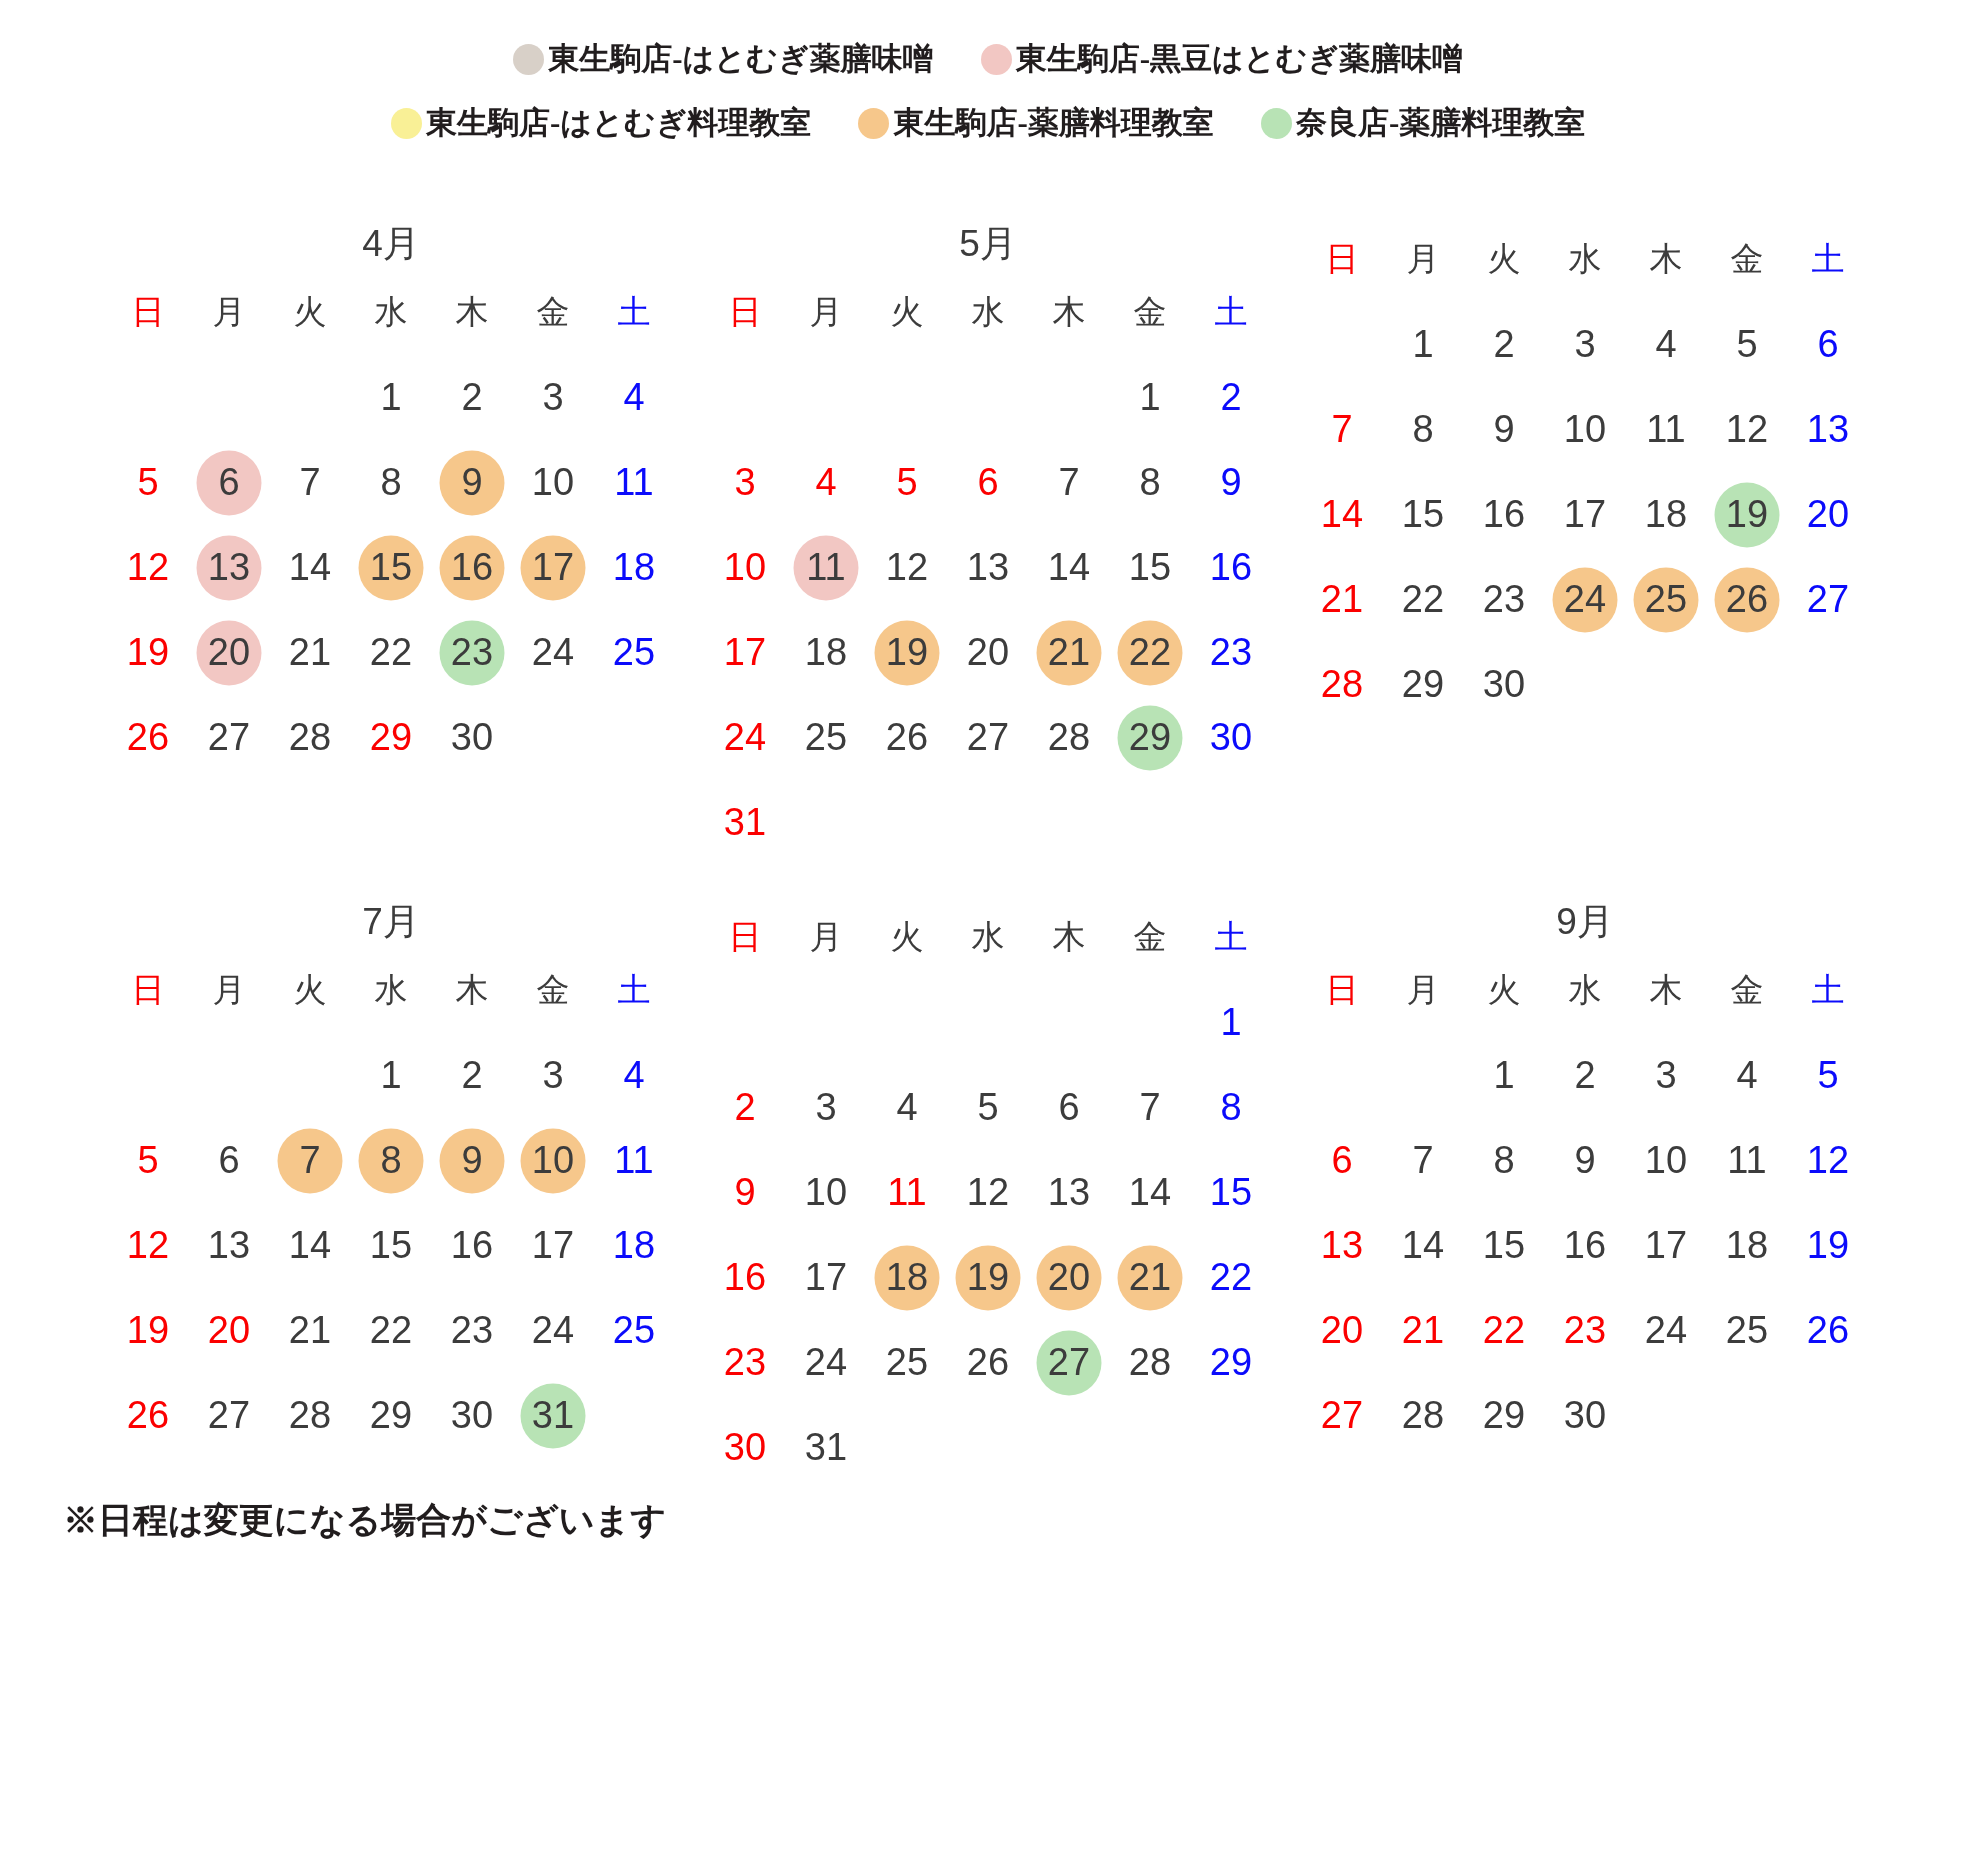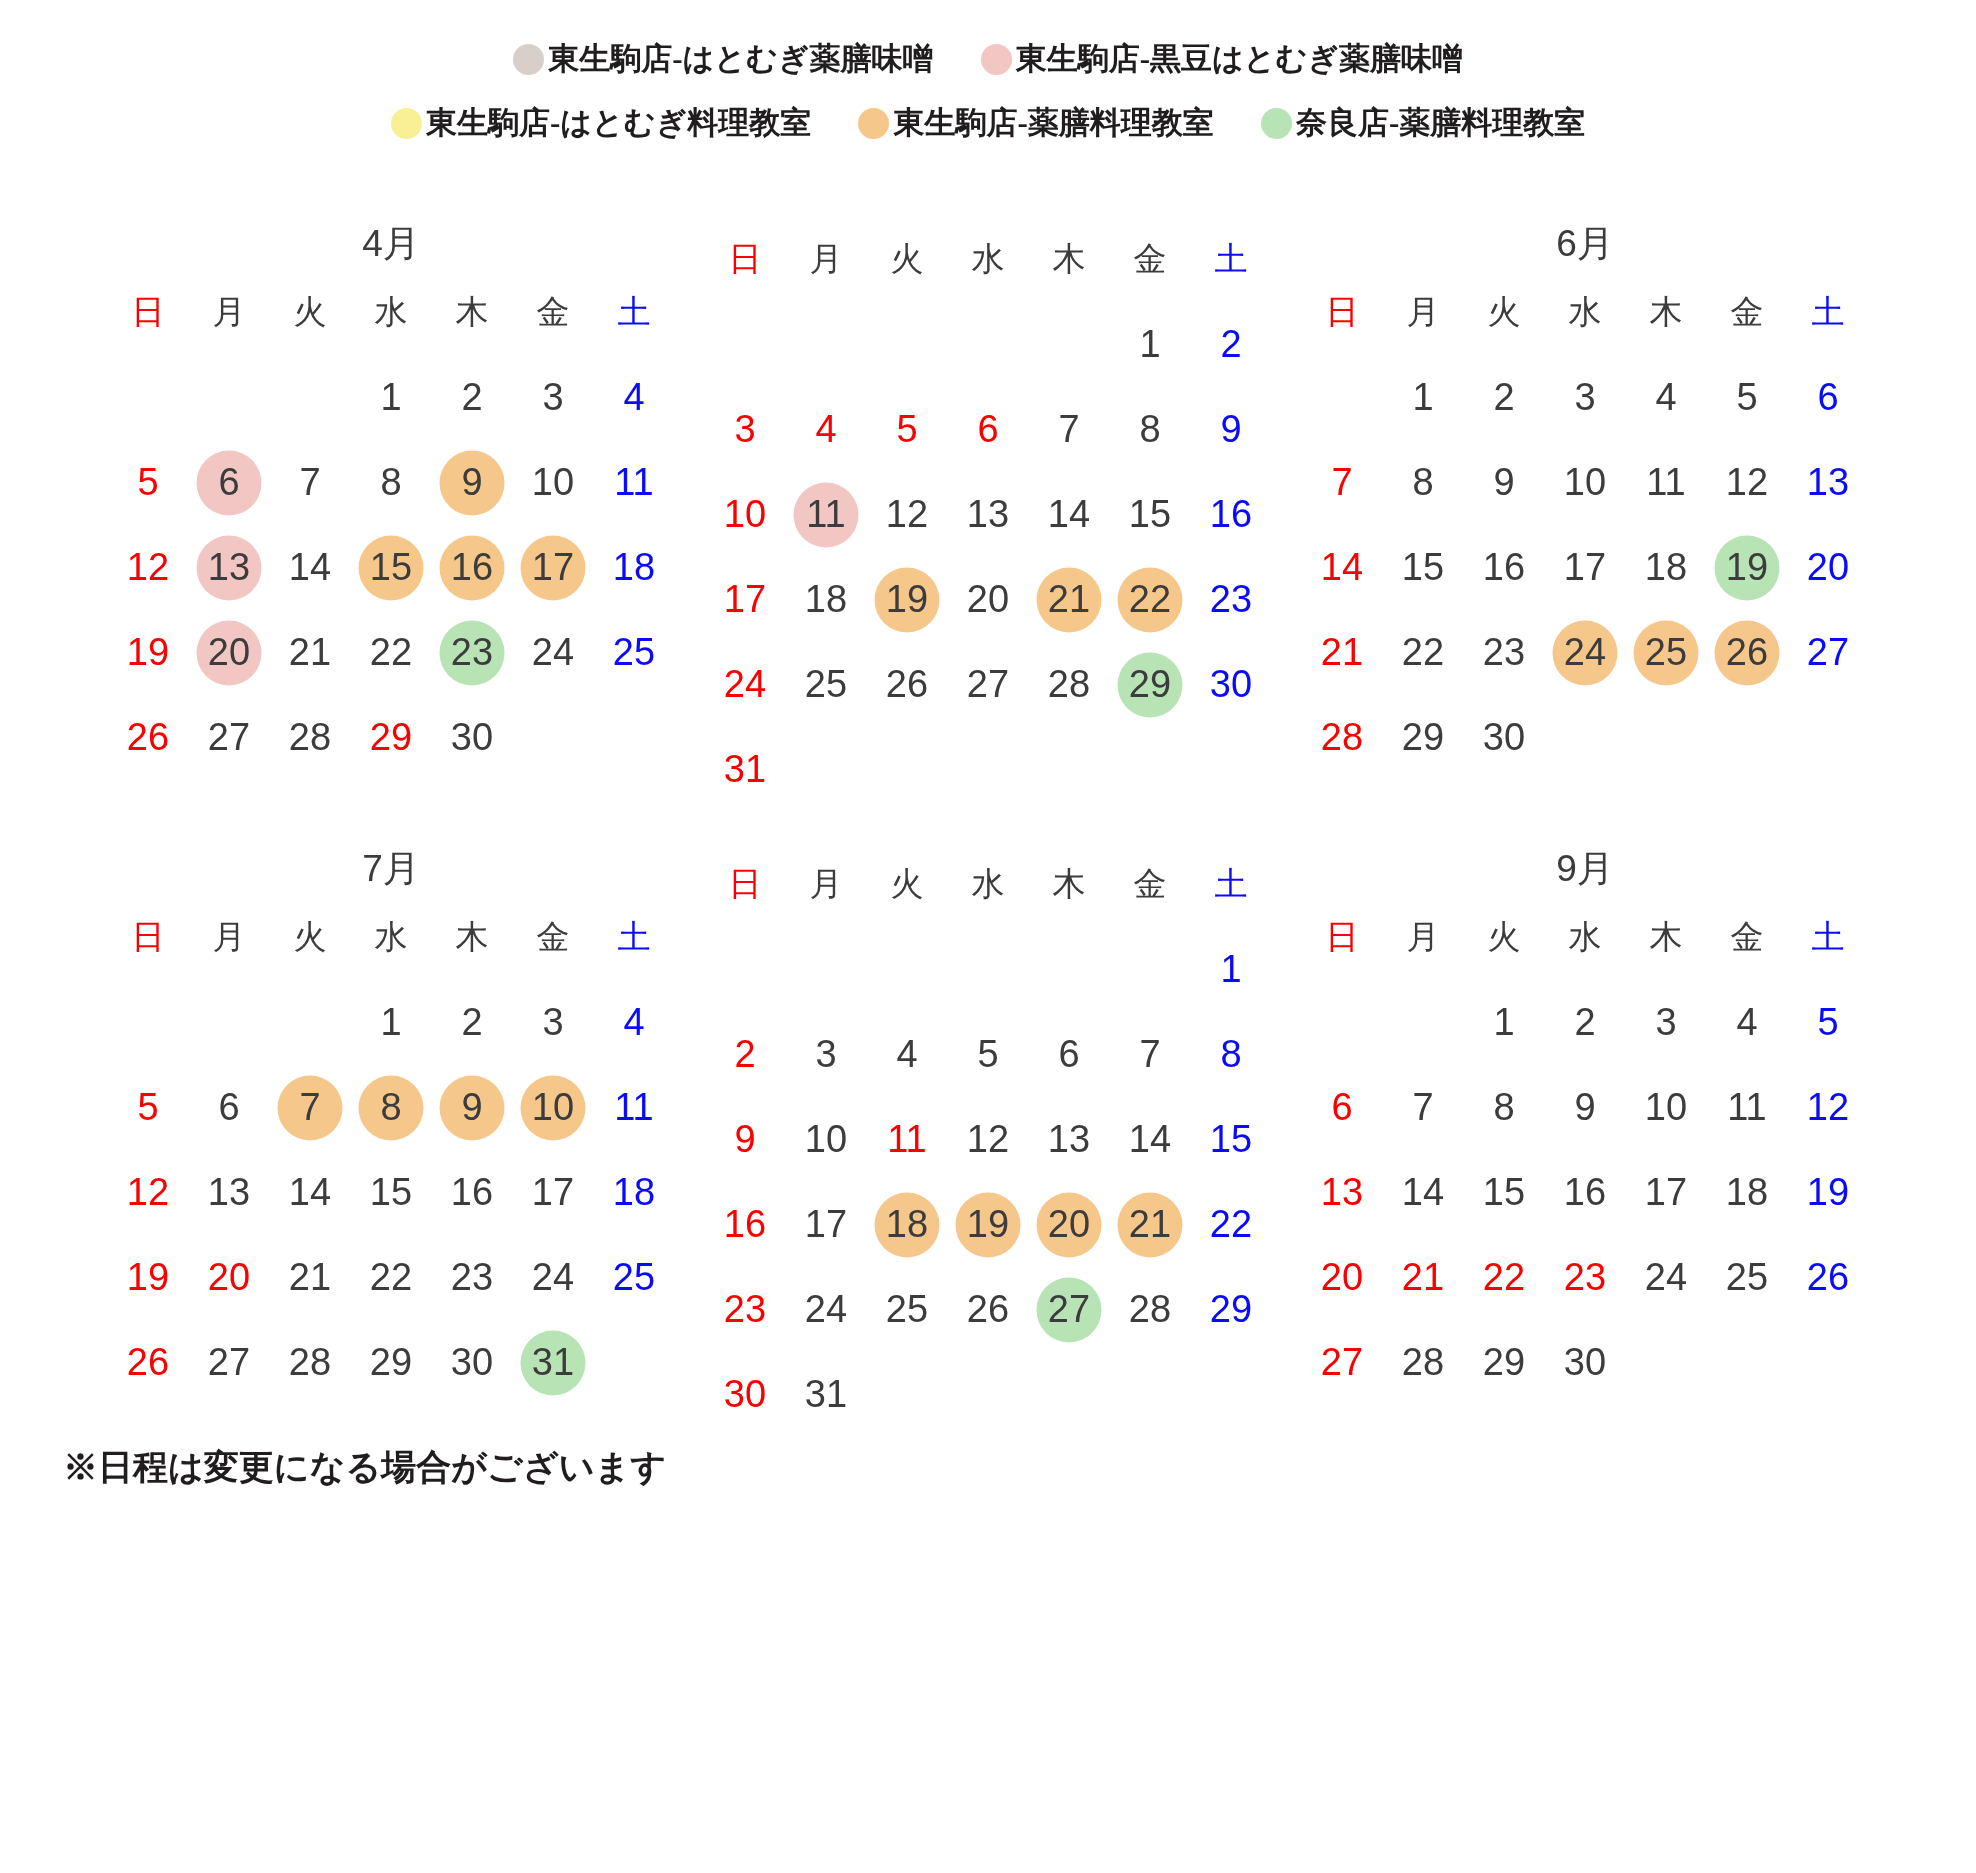--- a/index.html
+++ b/index.html
@@ -199,20 +199,21 @@
             <span class="num r">29</span>
           </div>
           <div class="cell day">
             <span class="num ">30</span>
           </div>
           <div class="cell day"></div>
           <div class="cell day"></div>
         </div>
       </div>
       <div class="month">
+        <div class="month-title">5月</div>
         <div class="grid">
           <div class="cell wd r">日</div>
           <div class="cell wd ">月</div>
           <div class="cell wd ">火</div>
           <div class="cell wd ">水</div>
           <div class="cell wd ">木</div>
           <div class="cell wd ">金</div>
           <div class="cell wd b">土</div>
           <div class="cell day"></div>
           <div class="cell day"></div>
@@ -319,21 +320,20 @@
           </div>
           <div class="cell day"></div>
           <div class="cell day"></div>
           <div class="cell day"></div>
           <div class="cell day"></div>
           <div class="cell day"></div>
           <div class="cell day"></div>
         </div>
       </div>
       <div class="month">
-        <div class="month-title">6月</div>
         <div class="grid">
           <div class="cell wd r">日</div>
           <div class="cell wd ">月</div>
           <div class="cell wd ">火</div>
           <div class="cell wd ">水</div>
           <div class="cell wd ">木</div>
           <div class="cell wd ">金</div>
           <div class="cell wd b">土</div>
           <div class="cell day"></div>
           <div class="cell day">

